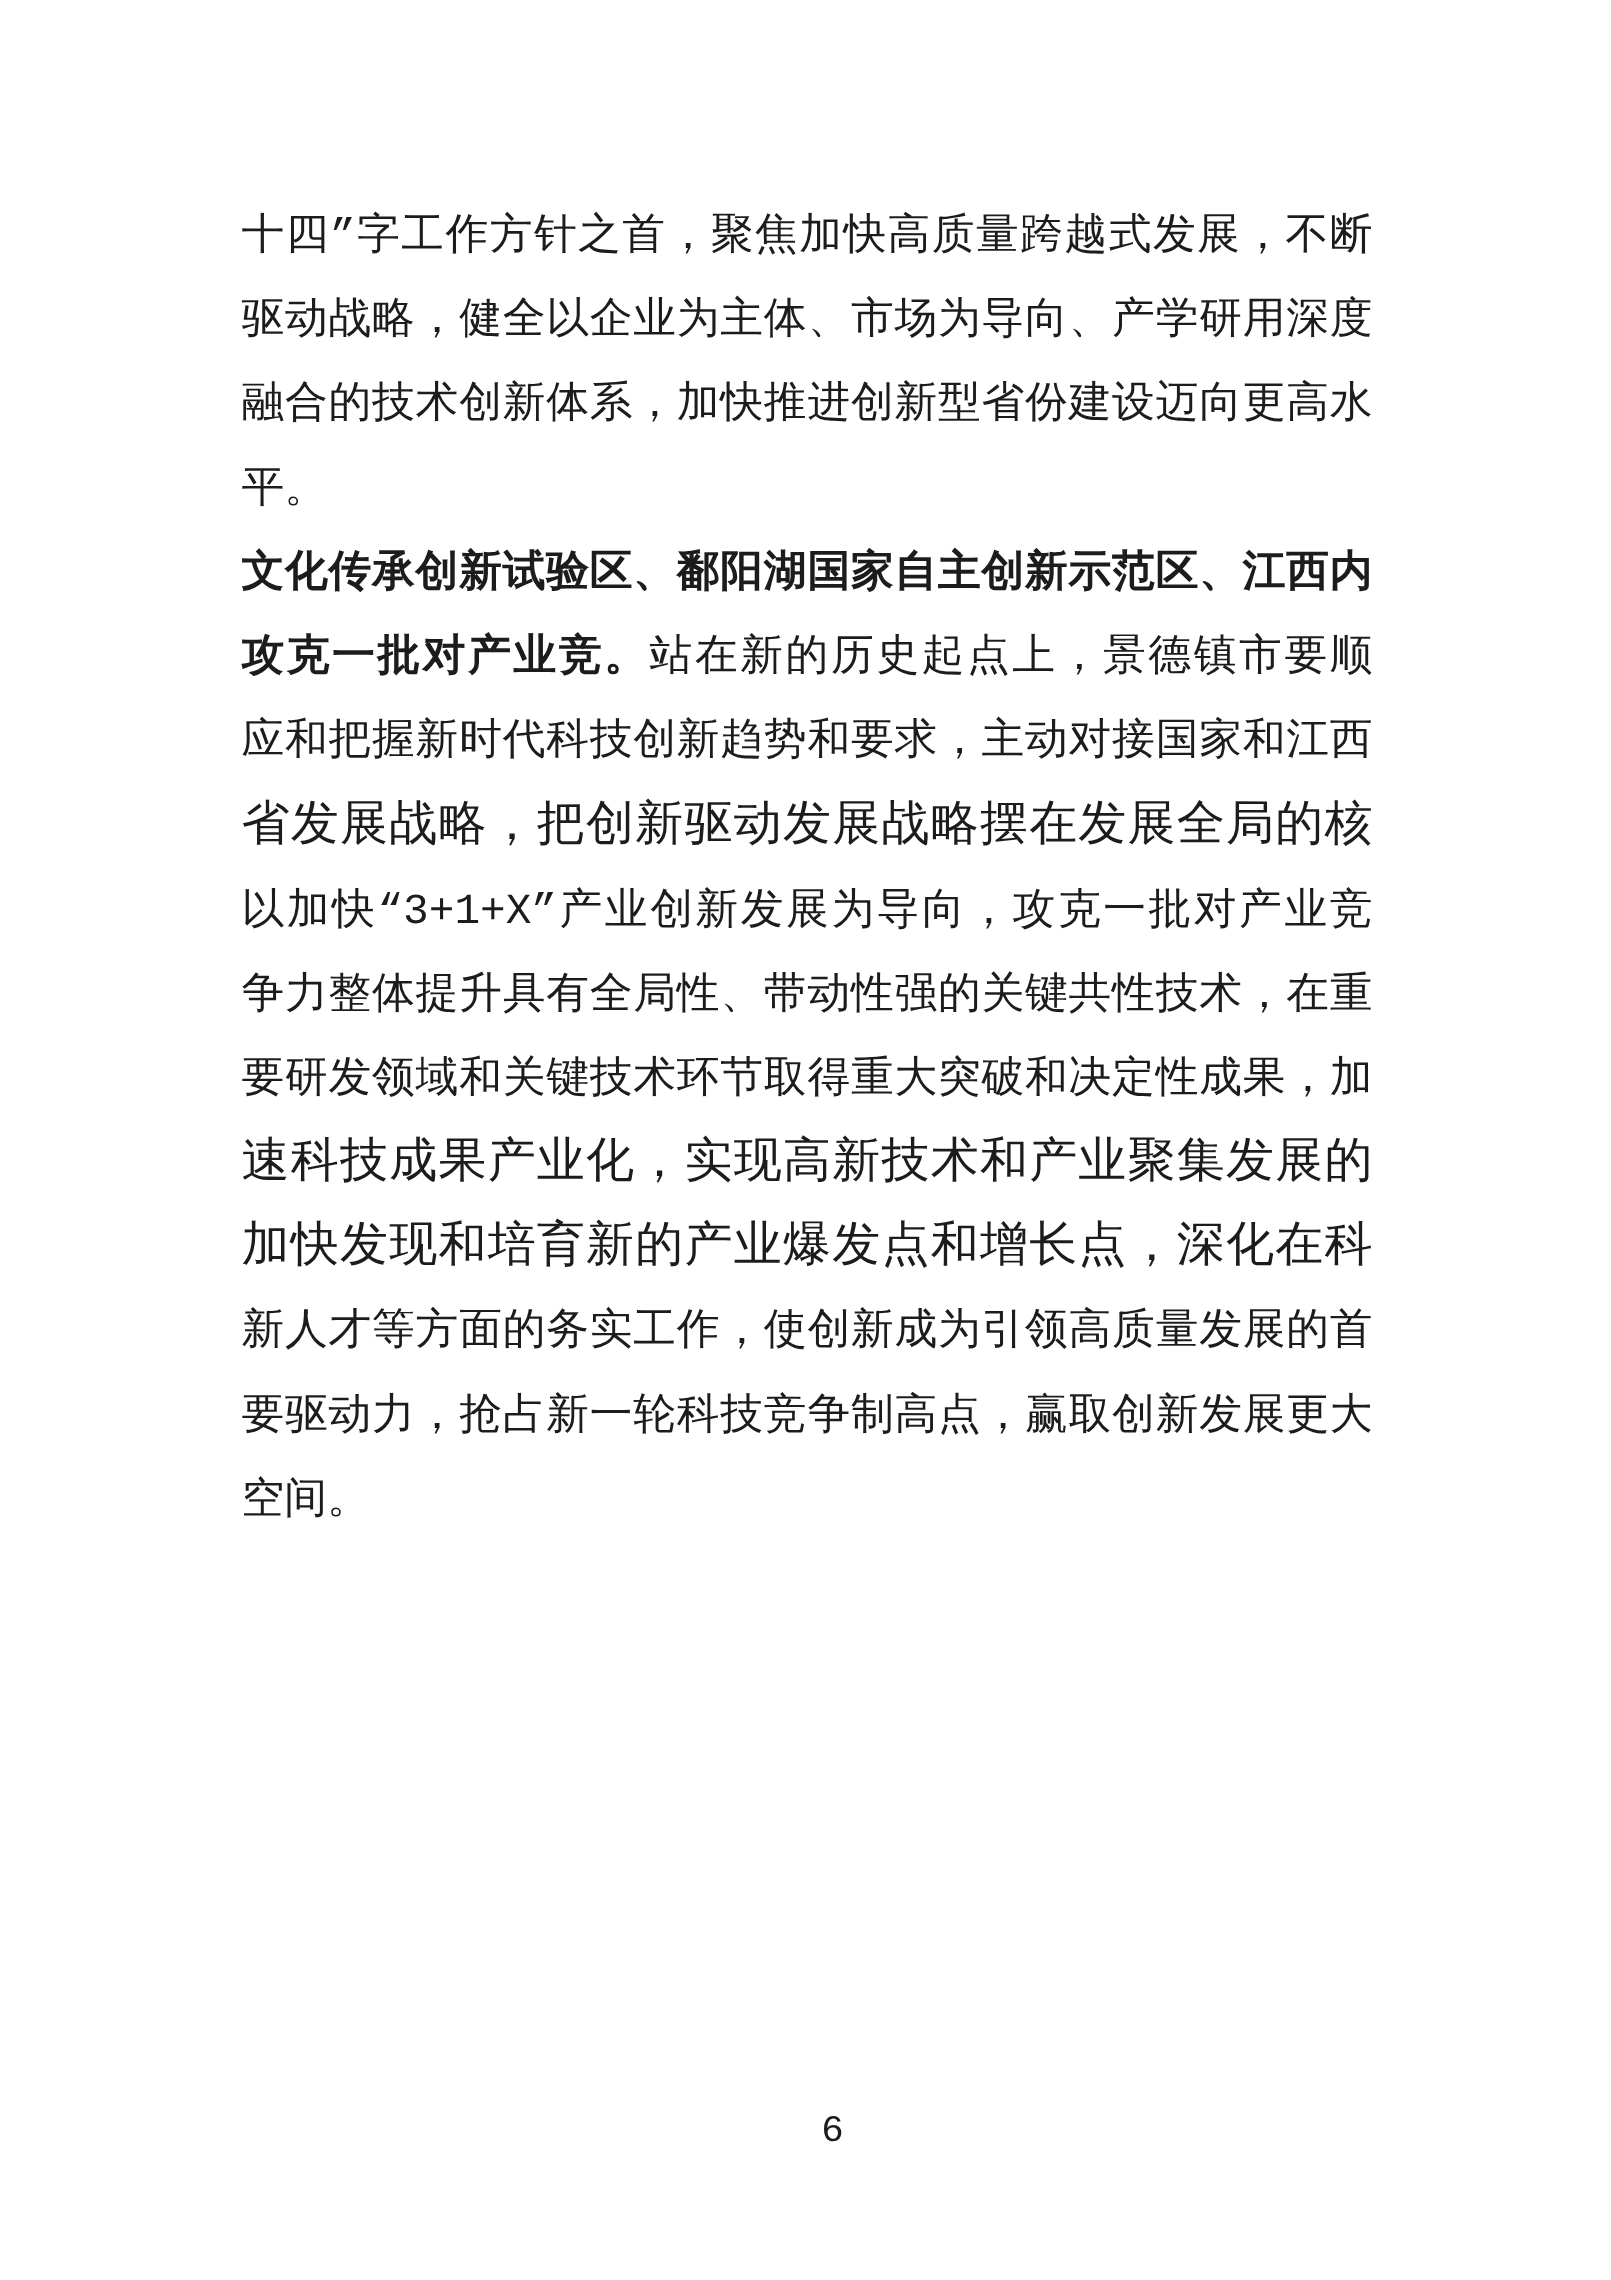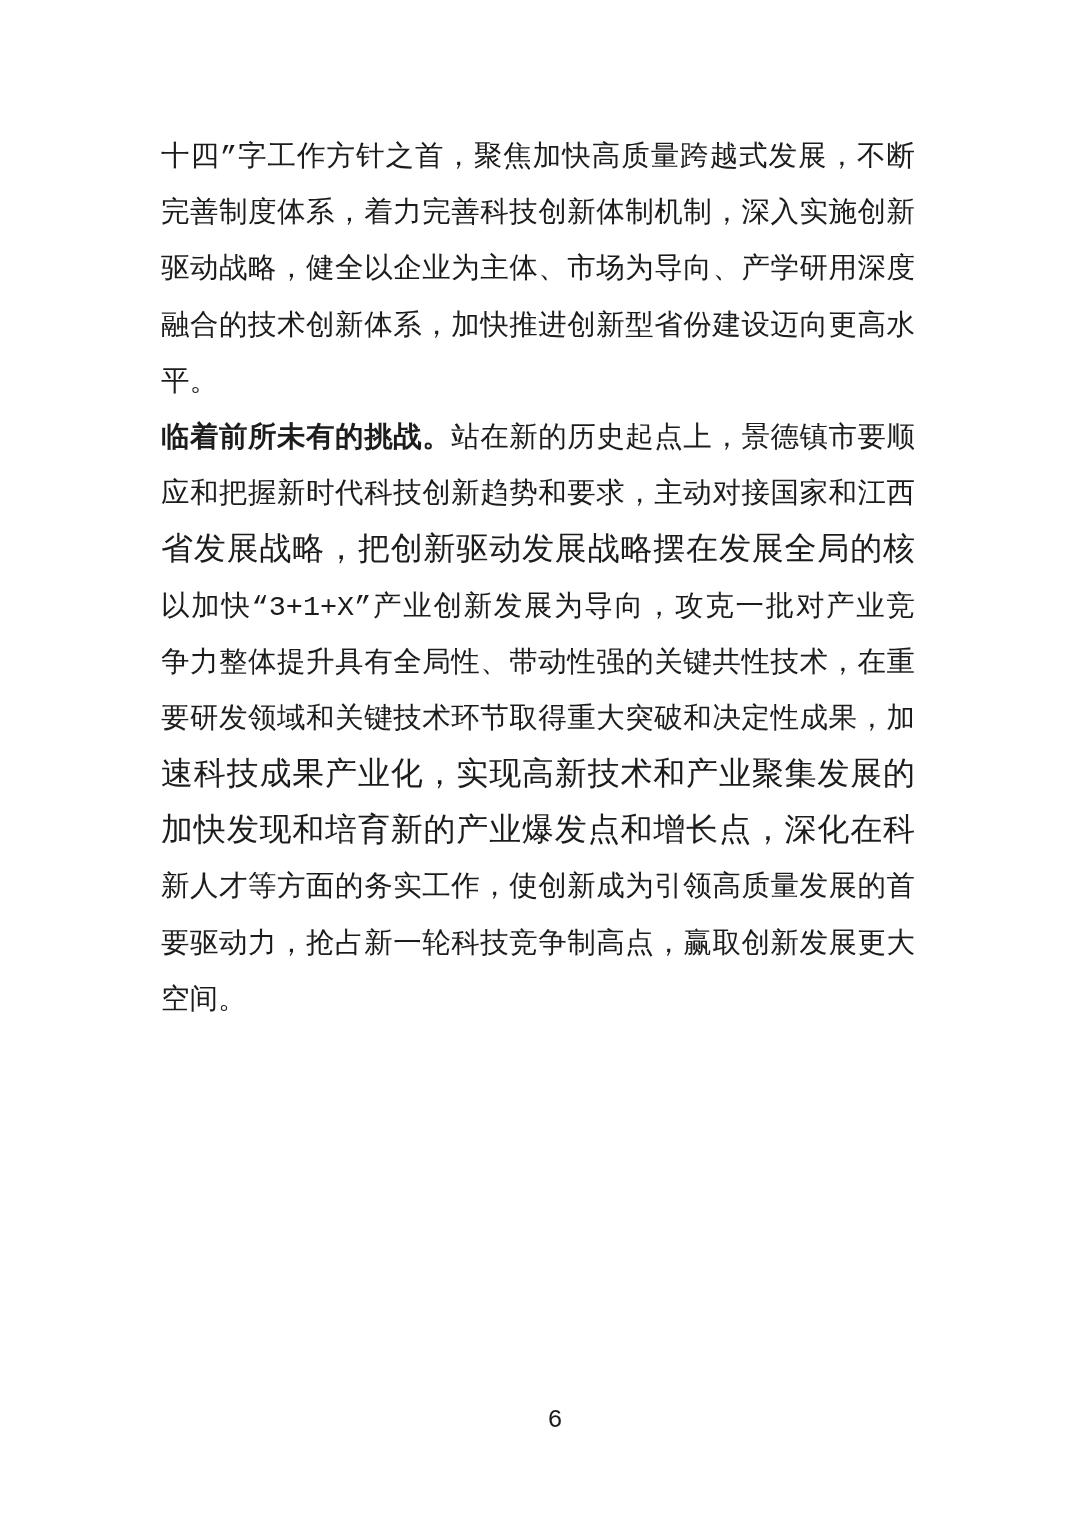--- a/index.html
+++ b/index.html
@@ -57,25 +57,25 @@
     line-height: 30px;
     color: #1c1c1c;
   }
 </style>
 </head>
 <body>
 
 <div class="page">
   <div class="text-block" id="text-block">
       <div class="line"><span class="run-normal">十四”字工作方针之首，聚焦加快高质量跨越式发展，不断</span></div>
-      <div class="line"><span class="run-normal">完善制度体系，着力完善科技创新体制机制，深入实施创新</span></div>
       <div class="line"><span class="run-normal">驱动战略，健全以企业为主体、市场为导向、产学研用深度</span></div>
       <div class="line"><span class="run-normal">融合的技术创新体系，加快推进创新型省份建设迈向更高水</span></div>
       <div class="line last"><span class="run-normal">平。</span></div>
-      <div class="line"><span class="run-bold">临着前所未有的挑战。</span><span class="run-normal">站在新的历史起点上，景德镇市要顺</span></div>
+      <div class="line"><span class="run-bold">文化传承创新试验区、鄱阳湖国家自主创新示范区、江西内</span></div>
+      <div class="line"><span class="run-bold">攻克一批对产业竞。</span><span class="run-normal">站在新的历史起点上，景德镇市要顺</span></div>
       <div class="line"><span class="run-normal">应和把握新时代科技创新趋势和要求，主动对接国家和江西</span></div>
       <div class="line squeeze"><span class="run-normal">省发展战略，把创新驱动发展战略摆在发展全局的核心位置，</span></div>
       <div class="line"><span class="run-normal">以加快“3+1+X”产业创新发展为导向，攻克一批对产业竞</span></div>
       <div class="line"><span class="run-normal">争力整体提升具有全局性、带动性强的关键共性技术，在重</span></div>
       <div class="line"><span class="run-normal">要研发领域和关键技术环节取得重大突破和决定性成果，加</span></div>
       <div class="line squeeze"><span class="run-normal">速科技成果产业化，实现高新技术和产业聚集发展的新突破。</span></div>
       <div class="line squeeze"><span class="run-normal">加快发现和培育新的产业爆发点和增长点，深化在科技研发、</span></div>
       <div class="line"><span class="run-normal">新人才等方面的务实工作，使创新成为引领高质量发展的首</span></div>
       <div class="line"><span class="run-normal">要驱动力，抢占新一轮科技竞争制高点，赢取创新发展更大</span></div>
       <div class="line last"><span class="run-normal">空间。</span></div>

